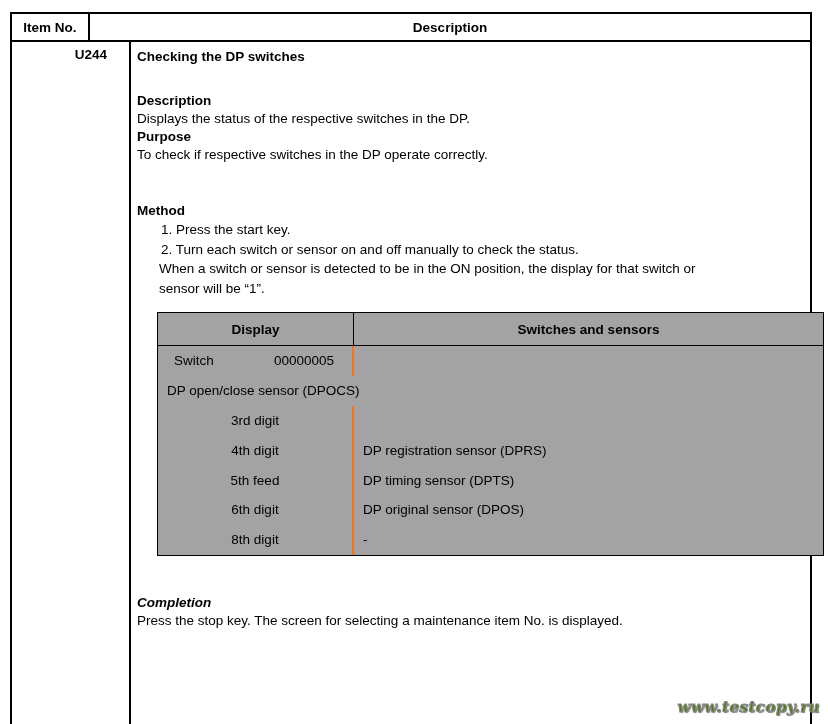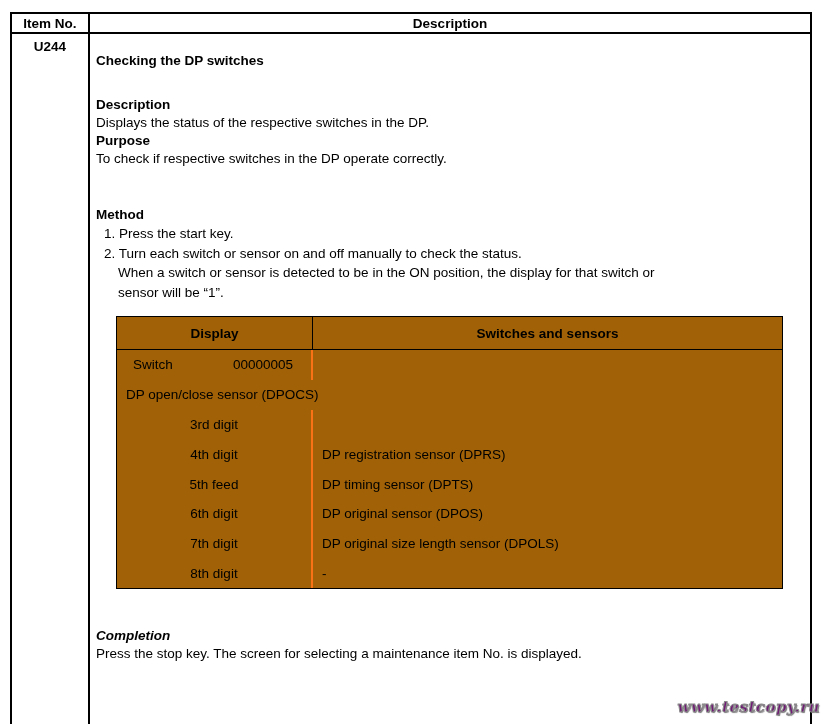--- a/index.html
+++ b/index.html
@@ -14,55 +14,55 @@
   .page { position: relative; width: 828px; height: 724px; background: #fff; overflow: hidden; }
 
   
   .outer-table {
     position: absolute; left: 10px; top: 12px;
     width: 802px; height: 712px;
     border: 2px solid #000; border-bottom: none;
     display: flex; flex-direction: column;
     background: #fff;
   }
-  .header-row { display: flex; height: 20px; border-bottom: 2px solid #000; font-weight: bold; flex: 0 0 auto; }
+  .header-row { display: flex; height: 28px; border-bottom: 2px solid #000; font-weight: bold; flex: 0 0 auto; }
   .hcell-item { width: 78px; flex: 0 0 78px; border-right: 2px solid #000; display: flex; align-items: center; justify-content: center; }
   .hcell-desc { flex: 1; display: flex; align-items: center; justify-content: center; }
 
   .body-row { display: flex; flex: 1; min-height: 0; }
-  .bcell-item { width: 78px; flex: 0 0 78px; border-right: 2px solid #000; text-align: center; padding-top: 5px; font-weight: bold; }
+  .bcell-item { width: 78px; flex: 0 0 78px; border-right: 2px solid #000; text-align: center; padding-top: 5px; font-weight: bold; margin-left: 41px; }
   .bcell-desc { flex: 1; padding: 4px 8px 0 6px; }
 
   .line { line-height: 18px; }
   .bold { font-weight: bold; }
-  .title-line { margin-top: 14px; }
+  .title-line { margin-top: 2px; }
   .desc-block { margin-top: 26px; }
   .method-heading { margin-top: 38px; }
   .method-block { line-height: 19.5px; }
-  .step { padding-left: 8px; }
+  .step { padding-left: 8px; margin-left: 16px; }
   .step-cont { padding-left: 22px; max-width: 600px; }
 
   
-  .itable { margin: 14px 0 0 20px; width: 667px; border: 1px solid #000; background: #a16207; }
+  .itable { margin: 14px 0 0 20px; width: 667px; border: 1px solid #000; background: #a3a3a3; }
   .itable-hrow { display: flex; height: 33px; border-bottom: 1px solid #000; font-weight: bold; }
   .itable-hcell-display { width: 196px; flex: 0 0 196px; border-right: 1px solid #000; display: flex; align-items: center; justify-content: center; }
   .itable-hcell-switches { flex: 1; display: flex; align-items: center; justify-content: center; }
   .itable-row { display: flex; height: 29.8px; }
   .icell-display { width: 196px; flex: 0 0 196px; border-right: 2px solid #f97316; display: flex; align-items: center; justify-content: center; }
   .icell-display.switchrow { justify-content: space-between; padding: 0 18px 0 16px; }
   .icell-switches { flex: 1; display: flex; align-items: center; padding-left: 9px; }
 
   .completion-heading { margin-top: 38px; font-style: italic; }
 
   .watermark {
     position: absolute; right: 8px; bottom: 8px;
     font-family: "DejaVu Serif", serif;
     font-style: italic; font-weight: bold;
     font-size: 15px;
-    color: #701a75;
+    color: #4d7c0f;
     -webkit-text-stroke: 1px #8a8a8a;
     text-shadow: 1px 1px 1px #777;
     letter-spacing: 0.5px;
   }
 </style>
 </head>
 <body>
 
 <div class="page">
   <div class="outer-table">
@@ -125,24 +125,20 @@
           </div>
           <div class="itable-row">
             <div class="icell-display">5th feed</div>
             <div class="icell-switches">DP timing sensor (DPTS)</div>
           </div>
           <div class="itable-row">
             <div class="icell-display">6th digit</div>
             <div class="icell-switches">DP original sensor (DPOS)</div>
           </div>
           <div class="itable-row">
-            <div class="icell-display">7th digit</div>
-            <div class="icell-switches">DP original size length sensor (DPOLS)</div>
-          </div>
-          <div class="itable-row">
             <div class="icell-display">8th digit</div>
             <div class="icell-switches">-</div>
           </div>
         </div>
 
         <div class="line bold completion-heading">Completion</div>
         <div class="line">Press the stop key. The screen for selecting a maintenance item No. is displayed.</div>
 
       </div>
     </div>

